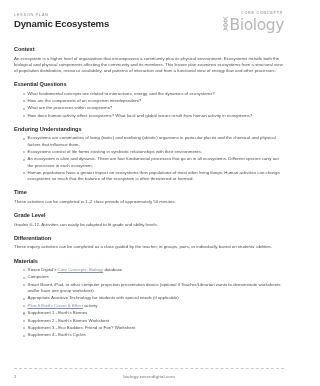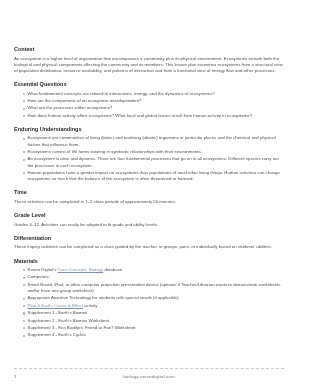--- a/index.html
+++ b/index.html
@@ -153,20 +153,37 @@
     line-height: 8px;
     letter-spacing: 0.05px;
   }
 </style>
 </head>
 <body>
 
 <div class="page">
 
   <div class="header">
+    <div class="title-block">
+      <div class="eyebrow">LESSON PLAN</div>
+      <div class="doc-title">Dynamic Ecosystems</div>
+    </div>
+    <div class="brand">
+      <div class="brand-kicker">CORE CONCEPTS</div>
+      <div class="brand-mark">
+        <span class="dna-icon">
+          <svg width="7" height="15" viewBox="0 0 7 15">
+            <path d="M1 1 C6 4, 6 6, 1 9 C6 11, 6 13, 1 14" fill="none" stroke="#b6b6b6" stroke-width="0.9"></path>
+            <path d="M6 1 C1 4, 1 6, 6 9 C1 11, 1 13, 6 14" fill="none" stroke="#b6b6b6" stroke-width="0.9"></path>
+            <path d="M2 3.2 H5 M1.6 5.4 H5.4 M2 7.6 H5 M1.8 10.2 H5.2 M2.2 12.3 H4.8" stroke="#b6b6b6" stroke-width="0.7"></path>
+          </svg>
+        </span>
+        <span class="brand-word">Biology</span>
+      </div>
+    </div>
   </div>
 
   <div class="section">
     <h2 class="section-title">Context</h2>
     <p class="body-text">An ecosystem is a higher level of organization that encompasses a community plus its physical environment. Ecosystems include both the biological and physical components affecting the community and its members. This lesson plan examines ecosystems from a structural view of population distribution, resource availability, and patterns of interaction and from a functional view of energy flow and other processes.</p>
   </div>
 
   <div class="section">
     <h2 class="section-title">Essential Questions</h2>
     <ul class="bullets">

